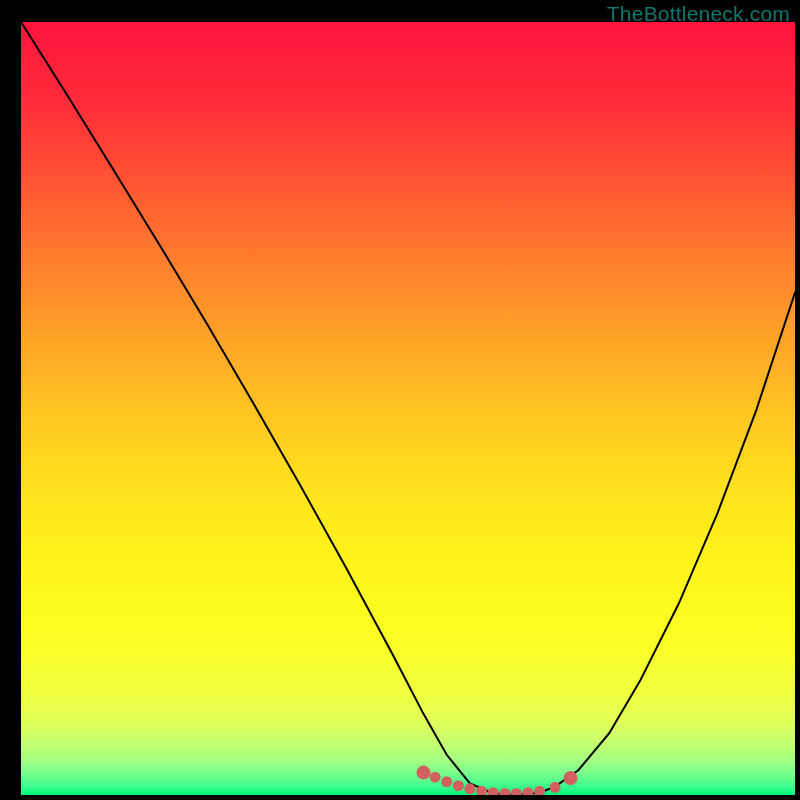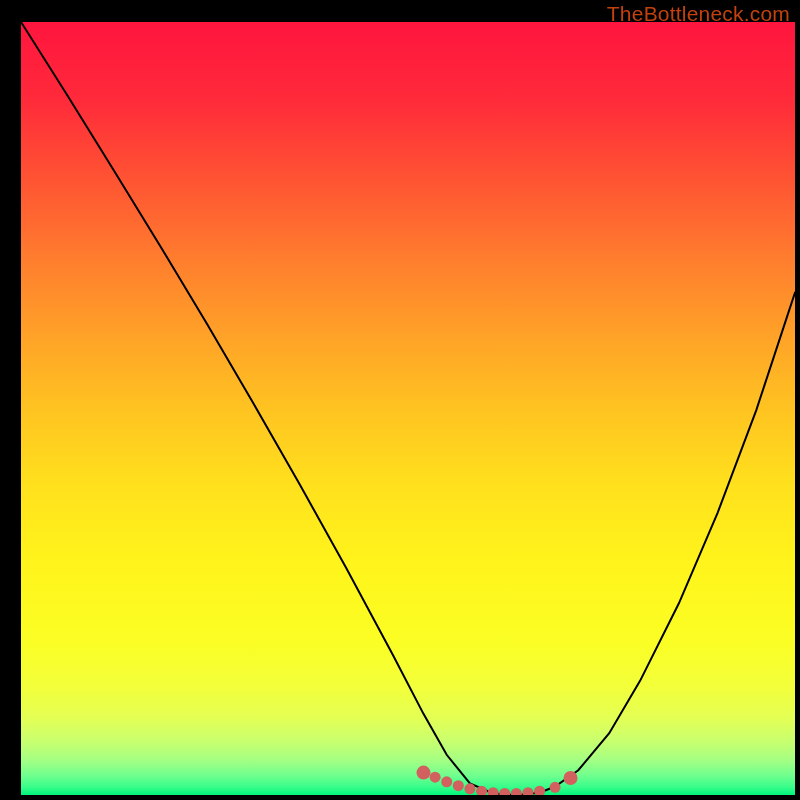--- a/index.html
+++ b/index.html
@@ -18,21 +18,21 @@
     width: 800px;
     height: 800px;
   }
   svg {
     display: block;
   }
   .watermark {
     position: absolute;
     top: 2px;
     right: 10px;
-    color: #c2410c;
+    color: #0f766e;
     font-size: 21px;
     font-weight: 400;
     letter-spacing: 0.2px;
     user-select: none;
     margin-left: 15px;
   }
 </style>
 </head>
 <body>
 

